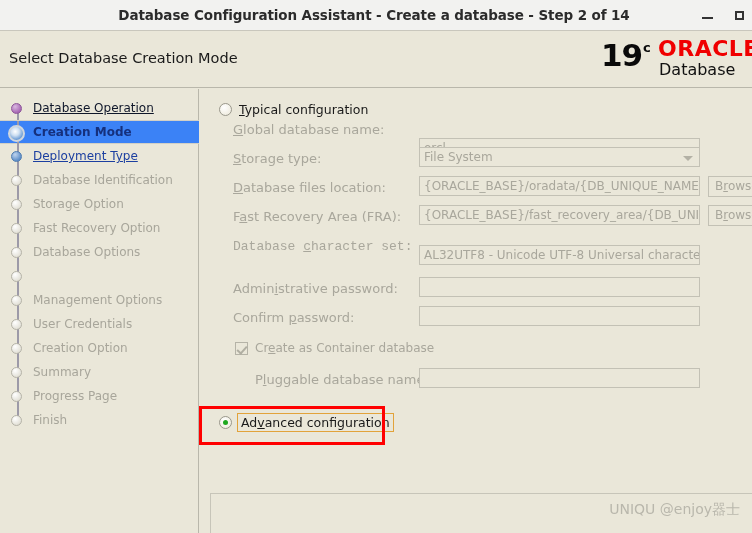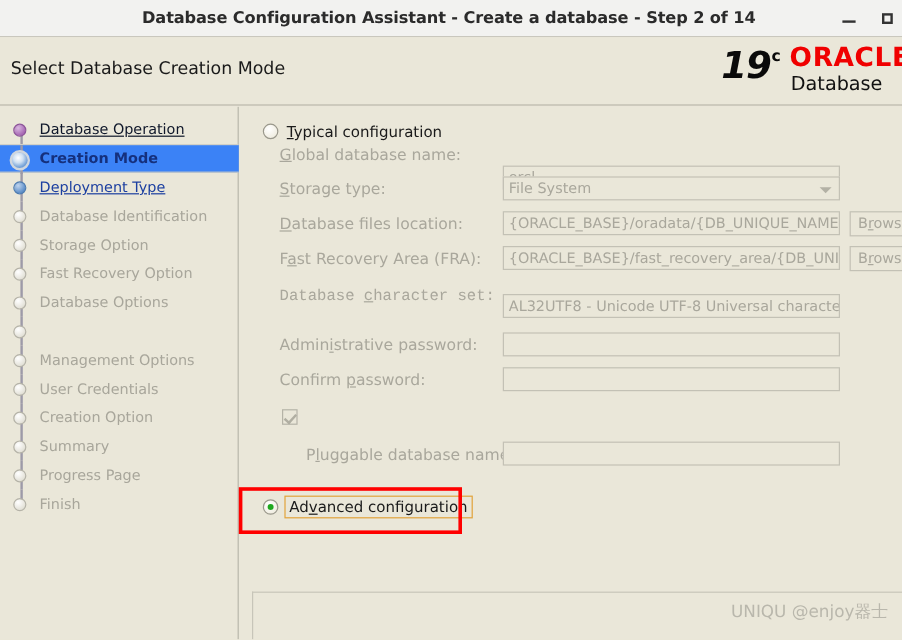--- a/index.html
+++ b/index.html
@@ -70,21 +70,20 @@
   }
   .logo {
     position: absolute; right: -4px; top: 4px;
     width: 160px; height: 50px;
   }
   .logo-19 {
     position: absolute; left: 5px; top: 2px;
     font-size: 31px; font-weight: bold; color: #0a0a0a;
     font-family: "DejaVu Sans", sans-serif;
     letter-spacing: -1px;
-    font-style: italic;
   }
   .logo-c {
     position: absolute; left: 47px; top: 5px;
     font-size: 13px; font-weight: bold; color: #0a0a0a;
     font-family: "DejaVu Sans", sans-serif;
   }
   .logo-oracle {
     position: absolute; left: 62px; top: 1px;
     font-size: 22px; font-weight: bold; color: #f00000;
     font-family: "DejaVu Sans", sans-serif;
@@ -437,20 +436,21 @@
     <div class="field" style="left:209px; top:156px; width:281px;">AL32UTF8 - Unicode UTF-8 Universal character set</div>
 
     <div class="field-label" style="left:23px; top:192px;">Admin<span class="u">i</span>strative password:</div>
     <div class="field empty" style="left:209px; top:188px; width:281px;"></div>
 
     <div class="field-label" style="left:23px; top:221px;">Confirm <span class="u">p</span>assword:</div>
     <div class="field empty" style="left:209px; top:217px; width:281px;"></div>
 
     <div class="chk-row" style="left:25px; top:252px;">
       <span class="chk checked"></span>
+      <span class="chk-label">Cr<span class="u">e</span>ate as Container database</span>
     </div>
 
     <div class="field-label" style="left:45px; top:283px;">P<span class="u">l</span>uggable database name:</div>
     <div class="field empty" style="left:209px; top:279px; width:281px;"></div>
 
     <div class="radio-row" style="left:9px; top:324px;align-items:center;">
       <span class="radio checked"></span>
       <span class="radio-label focus">Ad<span class="u">v</span>anced configuration</span>
     </div>
 

